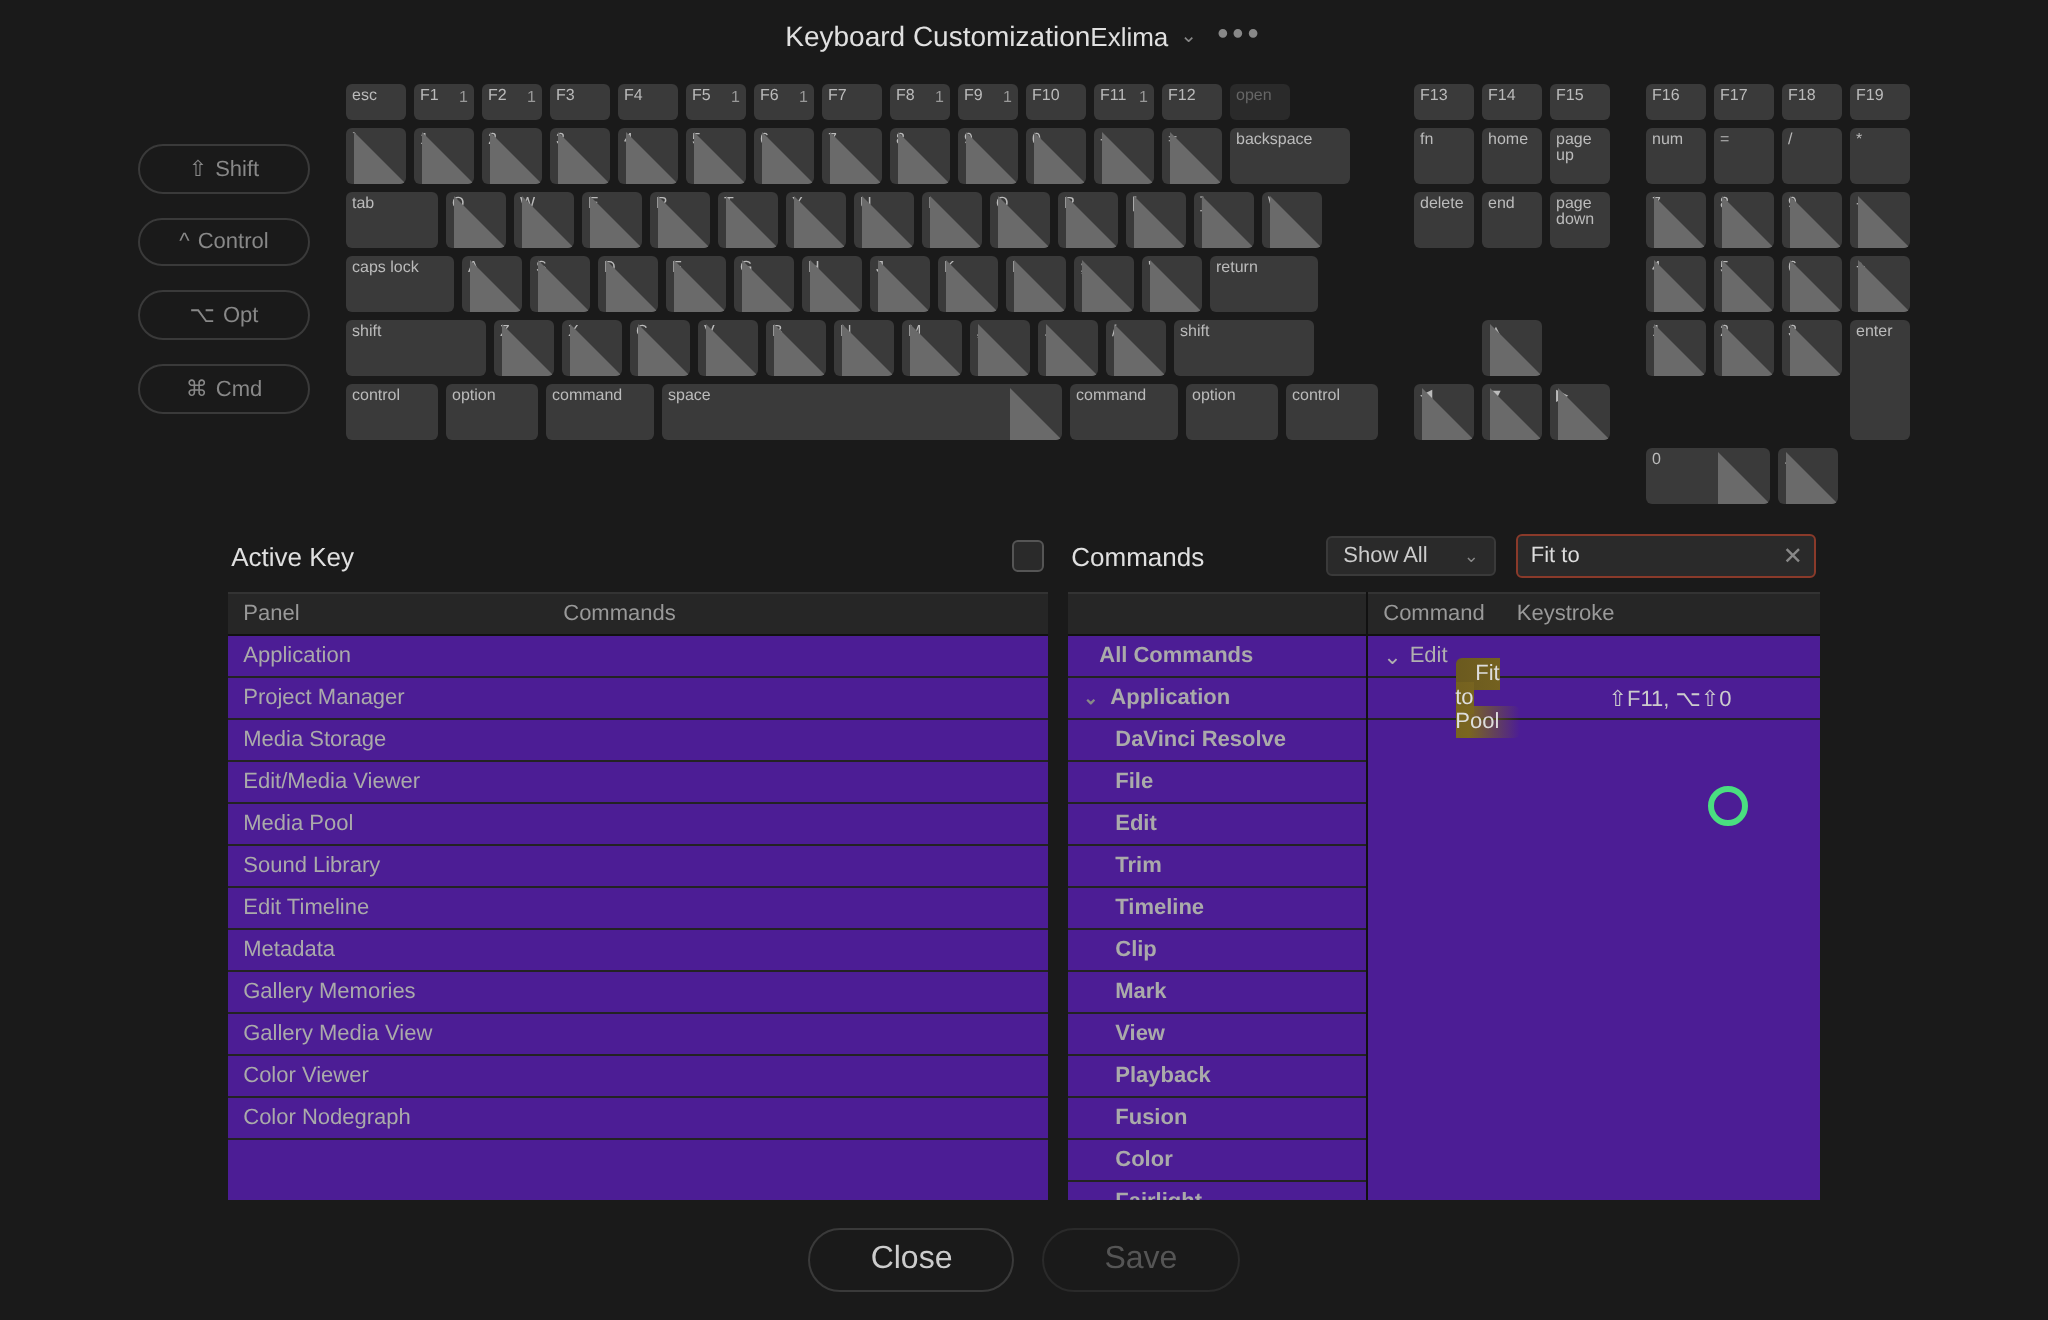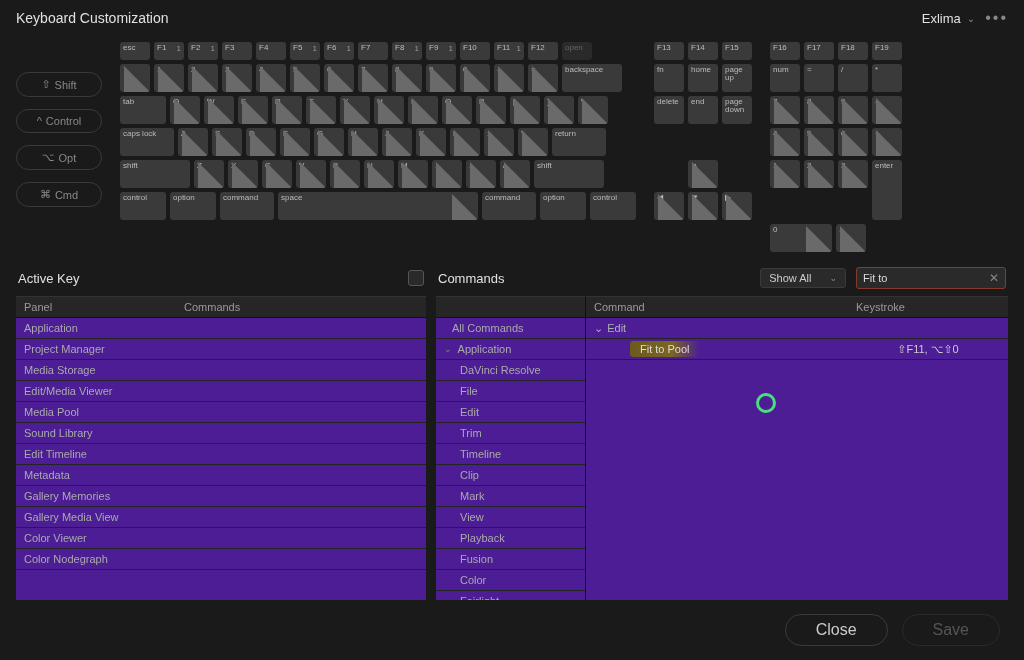--- a/index.html
+++ b/index.html
@@ -1,18 +1,18 @@
 <!DOCTYPE html>
 <html><head>
 <meta charset="utf-8">
 <style>
 * { margin: 0; padding: 0; box-sizing: border-box; font-family: -apple-system, BlinkMacSystemFont, "Segoe UI", sans-serif; }
 body { background: #1a1a1a; color: #b0b0b0; width: 1024px; height: 660px; overflow: hidden; }
 
-.window { width: 100%; height: 100%; display: flex; flex-direction: column; }
+.window { width: 100%; height: 100%; display: flex; flex-direction: column; align-items: center; }
 
 
 .header { display: flex; align-items: center; justify-content: space-between; padding: 8px 16px; height: 36px; }
 .header-title { color: #e0e0e0; font-size: 14px; font-weight: 500; }
 .header-right { display: flex; align-items: center; gap: 10px; }
 .preset { color: #e0e0e0; font-size: 13px; display: flex; align-items: center; gap: 6px; cursor: pointer; }
 .preset .chev { font-size: 10px; color: #888; }
 .dots { color: #888; font-size: 16px; letter-spacing: 2px; cursor: pointer; }
 
 
@@ -61,21 +61,21 @@
 .list { flex: 1; overflow: hidden; background: #4c1d95; position: relative; }
 .list-inner { position: absolute; inset: 0; overflow-y: auto; }
 .list-inner::-webkit-scrollbar { width: 8px; }
 .list-inner::-webkit-scrollbar-thumb { background: #444; border-radius: 4px; }
 .row { height: 21px; display: flex; align-items: center; font-size: 11px; color: #aaa; padding: 0 8px; border-bottom: 1px solid #232323; cursor: pointer; }
 .row .chev { font-size: 9px; margin-right: 6px; color: #888; }
 .indent1 { padding-left: 24px; }
 .highlight { background: linear-gradient(90deg, #6b5a1f, #7a6620 60%, transparent); padding: 2px 10px; border-radius: 3px; color: #ddd; }
 
 .cmd-cols { display: flex; min-height: 0; flex: 1; }
-.cmd-left { width: 150px; border-right: 1px solid #111; display: flex; flex-direction: column; min-height: 0; }
+.cmd-left { width: 150px; border-right: 1px solid #111; display: flex; flex-direction: column; min-height: 0; font-weight: bold; }
 .cmd-right { flex: 1; display: flex; flex-direction: column; min-height: 0; position: relative; }
 
 .cmd-row { display: flex; align-items: center; height: 21px; font-size: 11px; border-bottom: 1px solid #232323; }
 .cmd-row .cmdname { flex: 1; padding-left: 44px; color: #aaa; }
 .cmd-row .keystroke { width: 160px; text-align: center; color: #ccc; }
 
 .ring { position: absolute; width: 20px; height: 20px; border: 3px solid #4ade80; border-radius: 50%; top: 75px; left: 170px; }
 
 
 .footer { display: flex; justify-content: flex-end; gap: 14px; padding: 14px 24px; }

